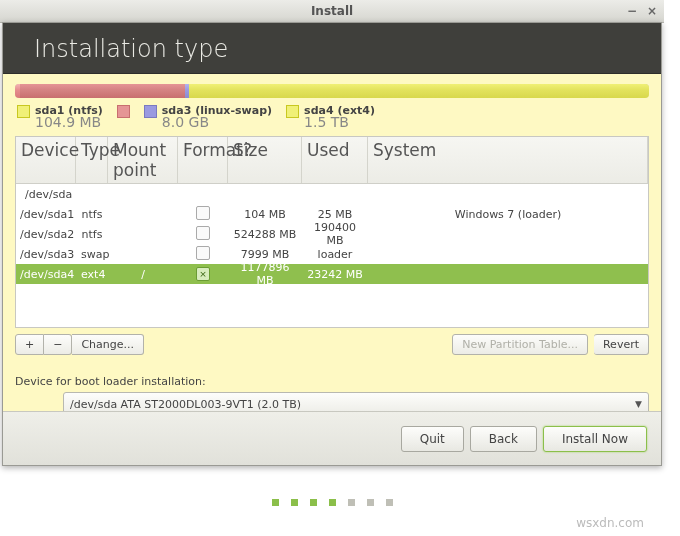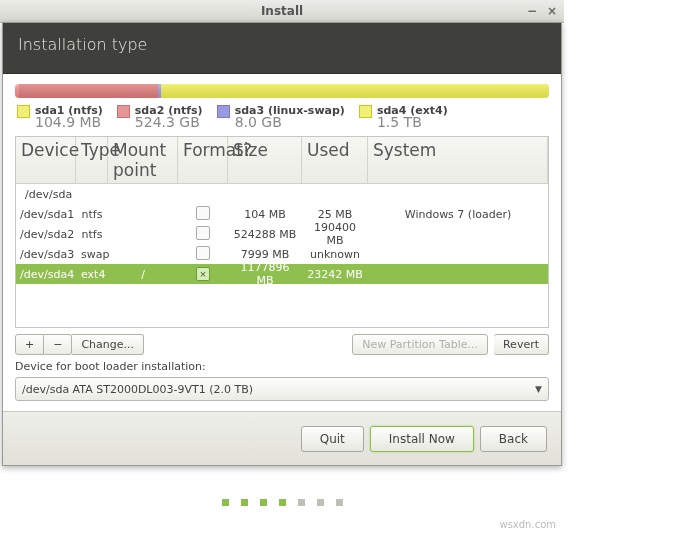--- a/index.html
+++ b/index.html
@@ -1,25 +1,25 @@
 <!DOCTYPE html>
 <html><head>
 <meta charset="utf-8">
 <style>
   html,body{margin:0;padding:0;font-family:"DejaVu Sans","Ubuntu",sans-serif;font-size:12px;color:#3c3c3c;background:#fff;}
-  .screen{width:564px;height:536px;position:relative;box-sizing:border-box;}
+  .screen{width:664px;height:536px;position:relative;box-sizing:border-box;}
   
   .titlebar{height:22px;background:linear-gradient(#ecece8,#d6d6d0);border-bottom:1px solid #b8b8b2;position:relative;display:flex;align-items:center;justify-content:center;font-weight:bold;color:#555;font-size:12px;}
   .titlebar .wbtn{position:absolute;top:3px;width:16px;height:16px;border-radius:3px;display:flex;align-items:center;justify-content:center;font-size:12px;color:#666;}
   .wbtn.min{right:24px;}
   .wbtn.cls{right:4px;}
   
   .window{position:absolute;left:2px;right:2px;top:22px;bottom:70px;background:#3f3f3b;border:1px solid #9a9a94;box-shadow:0 2px 6px rgba(0,0,0,.3);}
-  .header{color:#eaeae4;font-size:16px;font-weight:300;padding:12px 15px 10px;}
-  .content{position:absolute;left:0;right:0;top:50px;bottom:54px;background:#ffffff;border-top:1px solid #2d2d2a;padding:10px 12px 8px;box-sizing:border-box;}
+  .header{color:#eaeae4;font-size:24px;font-weight:300;padding:12px 31px 10px;}
+  .content{position:absolute;left:0;right:0;top:50px;bottom:54px;background:#fef9c3;border-top:1px solid #2d2d2a;padding:10px 12px 8px;box-sizing:border-box;}
   
   .diskbar{height:14px;display:flex;border-radius:4px;overflow:hidden;box-shadow:inset 0 1px 2px rgba(0,0,0,.25);}
   .seg{height:100%;}
   .seg.p1{background:linear-gradient(#f5b3b3,#e58d8d 45%,#d97a7a);}
   .seg.p2{background:linear-gradient(#e59595,#d48282 45%,#c86f6f);}
   .seg.p3{background:linear-gradient(#b4b4f0,#9a9ae0 45%,#8a8ad0);}
   .seg.p4{background:linear-gradient(#f0f076,#e2e25c 45%,#d8d84c);}
   
   .legend{display:flex;gap:14px;margin:6px 2px 8px;font-size:11px;color:#444;}
   .leg{display:flex;align-items:flex-start;gap:5px;}
@@ -46,32 +46,32 @@
   .row .col-device{padding-left:4px;}
   
   .tb{display:flex;align-items:center;justify-content:space-between;margin-top:6px;}
   .grp{display:flex;gap:0;}
   .btn{background:linear-gradient(#fdfdfb,#ecece6);border:1px solid #b2b2aa;border-radius:3px;padding:3px 9px;font-size:11px;color:#444;min-height:18px;display:flex;align-items:center;justify-content:center;box-sizing:border-box;}
   .btn:first-child{border-top-right-radius:0;border-bottom-right-radius:0;}
   .btn+ .btn{border-left:none;border-top-left-radius:0;border-bottom-left-radius:0;}
   .btn.std{border-radius:3px;}
   .btn.lone{border-radius:3px;}
   .btn.disabled{color:#b0b0a8;}
-  .lbl{font-size:11px;color:#444;margin-top:5px;}
-  .combo{margin-top:4px;border:1px solid #b8b8b0;border-radius:3px;background:linear-gradient(#fdfdfb,#ecece6);height:22px;display:flex;align-items:center;justify-content:space-between;padding:0 6px;font-size:11px;color:#444;}
+  .lbl{font-size:11px;color:#444;margin-top:20px;}
+  .combo{margin-top:4px;border:1px solid #b8b8b0;border-radius:3px;background:linear-gradient(#fdfdfb,#ecece6);height:22px;display:flex;align-items:center;justify-content:space-between;padding:0 6px;font-size:11px;color:#444;margin-left:48px;}
   .combo .tri{font-size:9px;color:#555;}
   
   .footer{position:absolute;left:0;right:0;bottom:0;height:54px;background:linear-gradient(#efefe9,#e1e1da);border-top:1px solid #c8c8c0;display:flex;align-items:center;justify-content:flex-end;gap:6px;padding:0 14px;box-sizing:border-box;margin-top:12px;}
   .fbtn{background:linear-gradient(#fdfdfb,#e8e8e2);border:1px solid #a8a8a0;border-radius:3px;padding:5px 18px;font-size:12px;color:#444;}
   .fbtn.primary{border-color:#8bbf4a;box-shadow:0 0 2px #9fd060;}
   
   .dots{position:absolute;left:0;right:0;bottom:30px;display:flex;justify-content:center;gap:12px;}
   .dot{width:7px;height:7px;background:#bfbfb6;}
   .dot.on{background:#8bbf4a;}
-  .watermark{position:absolute;right:8px;bottom:6px;font-size:10px;color:#bbb;}
+  .watermark{position:absolute;right:20px;bottom:6px;font-size:12px;color:#bbb;}
 </style>
 </head>
 <body>
 
 <div class="screen">
   <div class="titlebar">
     <span>Install</span>
     <span class="wbtn min">−</span>
     <span class="wbtn cls">×</span>
   </div>
@@ -86,21 +86,20 @@
           <div class="seg p3" style="width: 0.6%;"></div>
           <div class="seg p4" style="width: 72.6%;"></div>
         </div>
       <div class="legend" id="legend">
           <div class="leg">
             <div class="sw" style="background:#f0f076;border-color:#c8c820"></div>
             <div class="lab"><b>sda1 (ntfs)</b><div>104.9 MB</div></div>
           </div>
           <div class="leg">
             <div class="sw" style="background:#e59595;border-color:#c86f6f"></div>
-            <div class="lab"><b>sda2 (ntfs)</b><div>524.3 GB</div></div>
           </div>
           <div class="leg">
             <div class="sw" style="background:#9a9ae0;border-color:#7a7ac0"></div>
             <div class="lab"><b>sda3 (linux-swap)</b><div>8.0 GB</div></div>
           </div>
           <div class="leg">
             <div class="sw" style="background:#f0f076;border-color:#c8c820"></div>
             <div class="lab"><b>sda4 (ext4)</b><div>1.5 TB</div></div>
           </div>
         </div>
@@ -136,21 +135,21 @@
               <div class="c col-size">524288 MB</div>
               <div class="c col-used">190400 MB</div>
               <div class="c col-system"></div>
             </div>
             <div class="row">
               <div class="c col-device">/dev/sda3</div>
               <div class="c col-type">swap</div>
               <div class="c col-mount"></div>
               <div class="c col-format"><span class="cbx"></span></div>
               <div class="c col-size">7999 MB</div>
-              <div class="c col-used">unknown</div>
+              <div class="c col-used">loader</div>
               <div class="c col-system"></div>
             </div>
             <div class="row sel">
               <div class="c col-device">/dev/sda4</div>
               <div class="c col-type">ext4</div>
               <div class="c col-mount">/</div>
               <div class="c col-format"><span class="cbx">×</span></div>
               <div class="c col-size">1177896 MB</div>
               <div class="c col-used">23242 MB</div>
               <div class="c col-system"></div>
@@ -172,22 +171,22 @@
 
       <div class="lbl">Device for boot loader installation:</div>
       <div class="combo">
         <span>/dev/sda   ATA ST2000DL003-9VT1 (2.0 TB)</span>
         <span class="tri">▼</span>
       </div>
     </div>
 
     <div class="footer">
       <div class="fbtn">Quit</div>
+      <div class="fbtn">Back</div>
       <div class="fbtn primary">Install Now</div>
-      <div class="fbtn">Back</div>
     </div>
   </div>
 
   <div class="dots">
     <div class="dot on"></div>
     <div class="dot on"></div>
     <div class="dot on"></div>
     <div class="dot on"></div>
     <div class="dot"></div>
     <div class="dot"></div>

